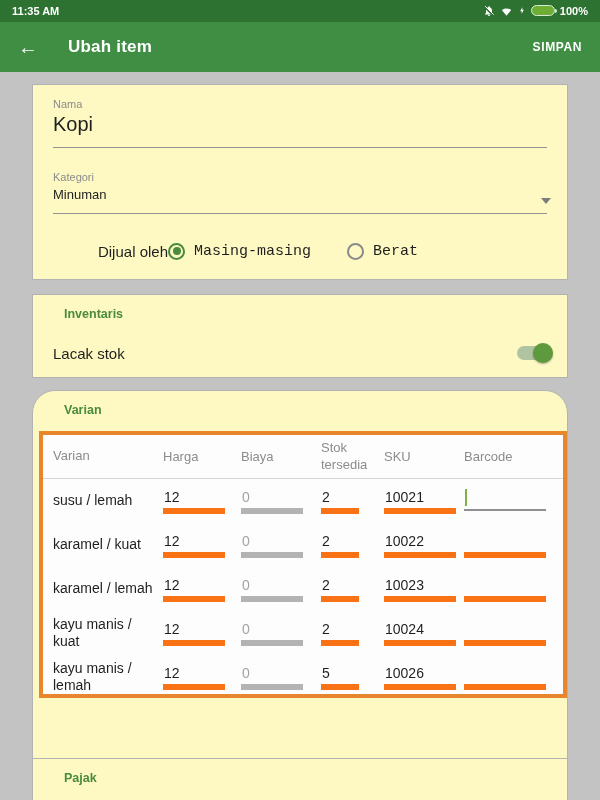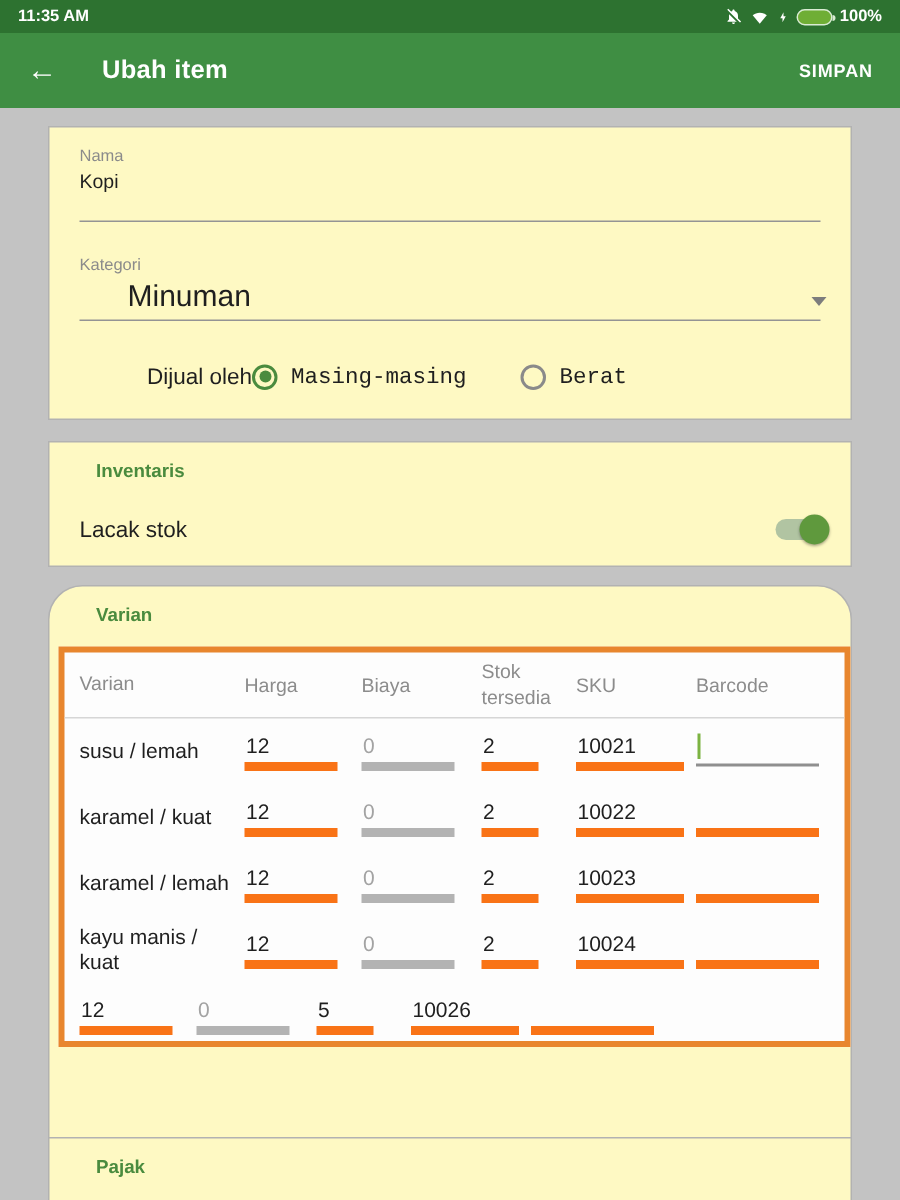--- a/index.html
+++ b/index.html
@@ -7,21 +7,21 @@
     width:600px;height:800px;overflow:hidden;position:relative;
     background:#c3c3c3;font-family:"Liberation Sans",sans-serif;
     -webkit-font-smoothing:antialiased;
   }
   
   .status-bar{
     position:absolute;top:0;left:0;right:0;height:22px;background:#2d7230;
     color:#fff;display:flex;align-items:center;justify-content:space-between;
     padding:0 12px;box-sizing:border-box;font-size:11px;font-weight:bold;
   }
-  .sb-right{display:flex;align-items:flex-end;gap:5px;}
+  .sb-right{display:flex;align-items:flex-start;gap:5px;}
   .sb-icon{display:flex;align-items:center;}
   .battery{width:24px;height:11px;border:1px solid #d9ecd3;border-radius:6px;
     background:#6fae35;position:relative;box-sizing:border-box;}
   .battery:after{content:"";position:absolute;right:-3px;top:3px;width:2px;height:4px;
     background:#d9ecd3;border-radius:0 2px 2px 0;}
   
   .app-bar{
     position:absolute;top:22px;left:0;right:0;height:50px;background:#3f8e43;
     color:#fff;display:flex;align-items:center;padding:0 18px;box-sizing:border-box;
   }
@@ -35,24 +35,24 @@
   }
   #card-item{top:84px;height:196px;}
   #card-inventory{top:294px;height:84px;}
   #card-variants{top:390px;height:403px;border-radius:23px;}
   #card-tax{top:758px;height:60px;border-bottom:none;}
   .field-label{position:absolute;left:20px;color:#8b8b8b;font-size:11px;}
   .field-value{position:absolute;left:20px;color:#1f1f1f;}
   .underline{position:absolute;left:20px;right:20px;height:1px;background:#949494;}
   
   #name-label{top:13px;}
-  #name-value{top:28px;font-size:13px;}
+  #name-value{top:28px;font-size:20px;}
   #name-underline{top:62px;}
   #category-label{top:86px;}
-  #category-value{top:102px;font-size:20px;margin-left:32px;}
+  #category-value{top:102px;font-size:13px;}
   #category-underline{top:128px;}
   .dropdown-arrow{
     position:absolute;right:16px;top:113px;width:0;height:0;
     border-left:5px solid transparent;border-right:5px solid transparent;
     border-top:6px solid #7d7d7d;
   }
   .soldby-row{position:absolute;left:20px;right:20px;top:146px;height:40px;
     display:flex;align-items:center;font-size:15px;color:#1f1f1f;}
   .soldby-label{width:115px;text-align:right;}
   .radio-opt{display:flex;align-items:flex-end;cursor:pointer;font-family:Liberation Mono, monospace;}
@@ -214,20 +214,21 @@
   <div class="trow">
     <span class="col-name">kayu manis / kuat</span>
     <span class="col-price"><input class="cell-input" value="12" style=""></span>
     <span class="col-cost"><input class="cell-input cost-input" placeholder="0" style=""></span>
     <span class="col-stock"><input class="cell-input" value="2" style=""></span>
     <span class="col-sku"><input class="cell-input" value="10024" style=""></span>
     <span class="col-barcode"><input class="cell-input barcode-input" style=""></span>
   </div>
 
   <div class="trow">
+    <span class="col-name">kayu manis / lemah</span>
     <span class="col-price"><input class="cell-input" value="12" style=""></span>
     <span class="col-cost"><input class="cell-input cost-input" placeholder="0" style=""></span>
     <span class="col-stock"><input class="cell-input" value="5" style=""></span>
     <span class="col-sku"><input class="cell-input" value="10026" style=""></span>
     <span class="col-barcode"><input class="cell-input barcode-input" style=""></span>
   </div>
 </div>
   </div>
 
 </div>

